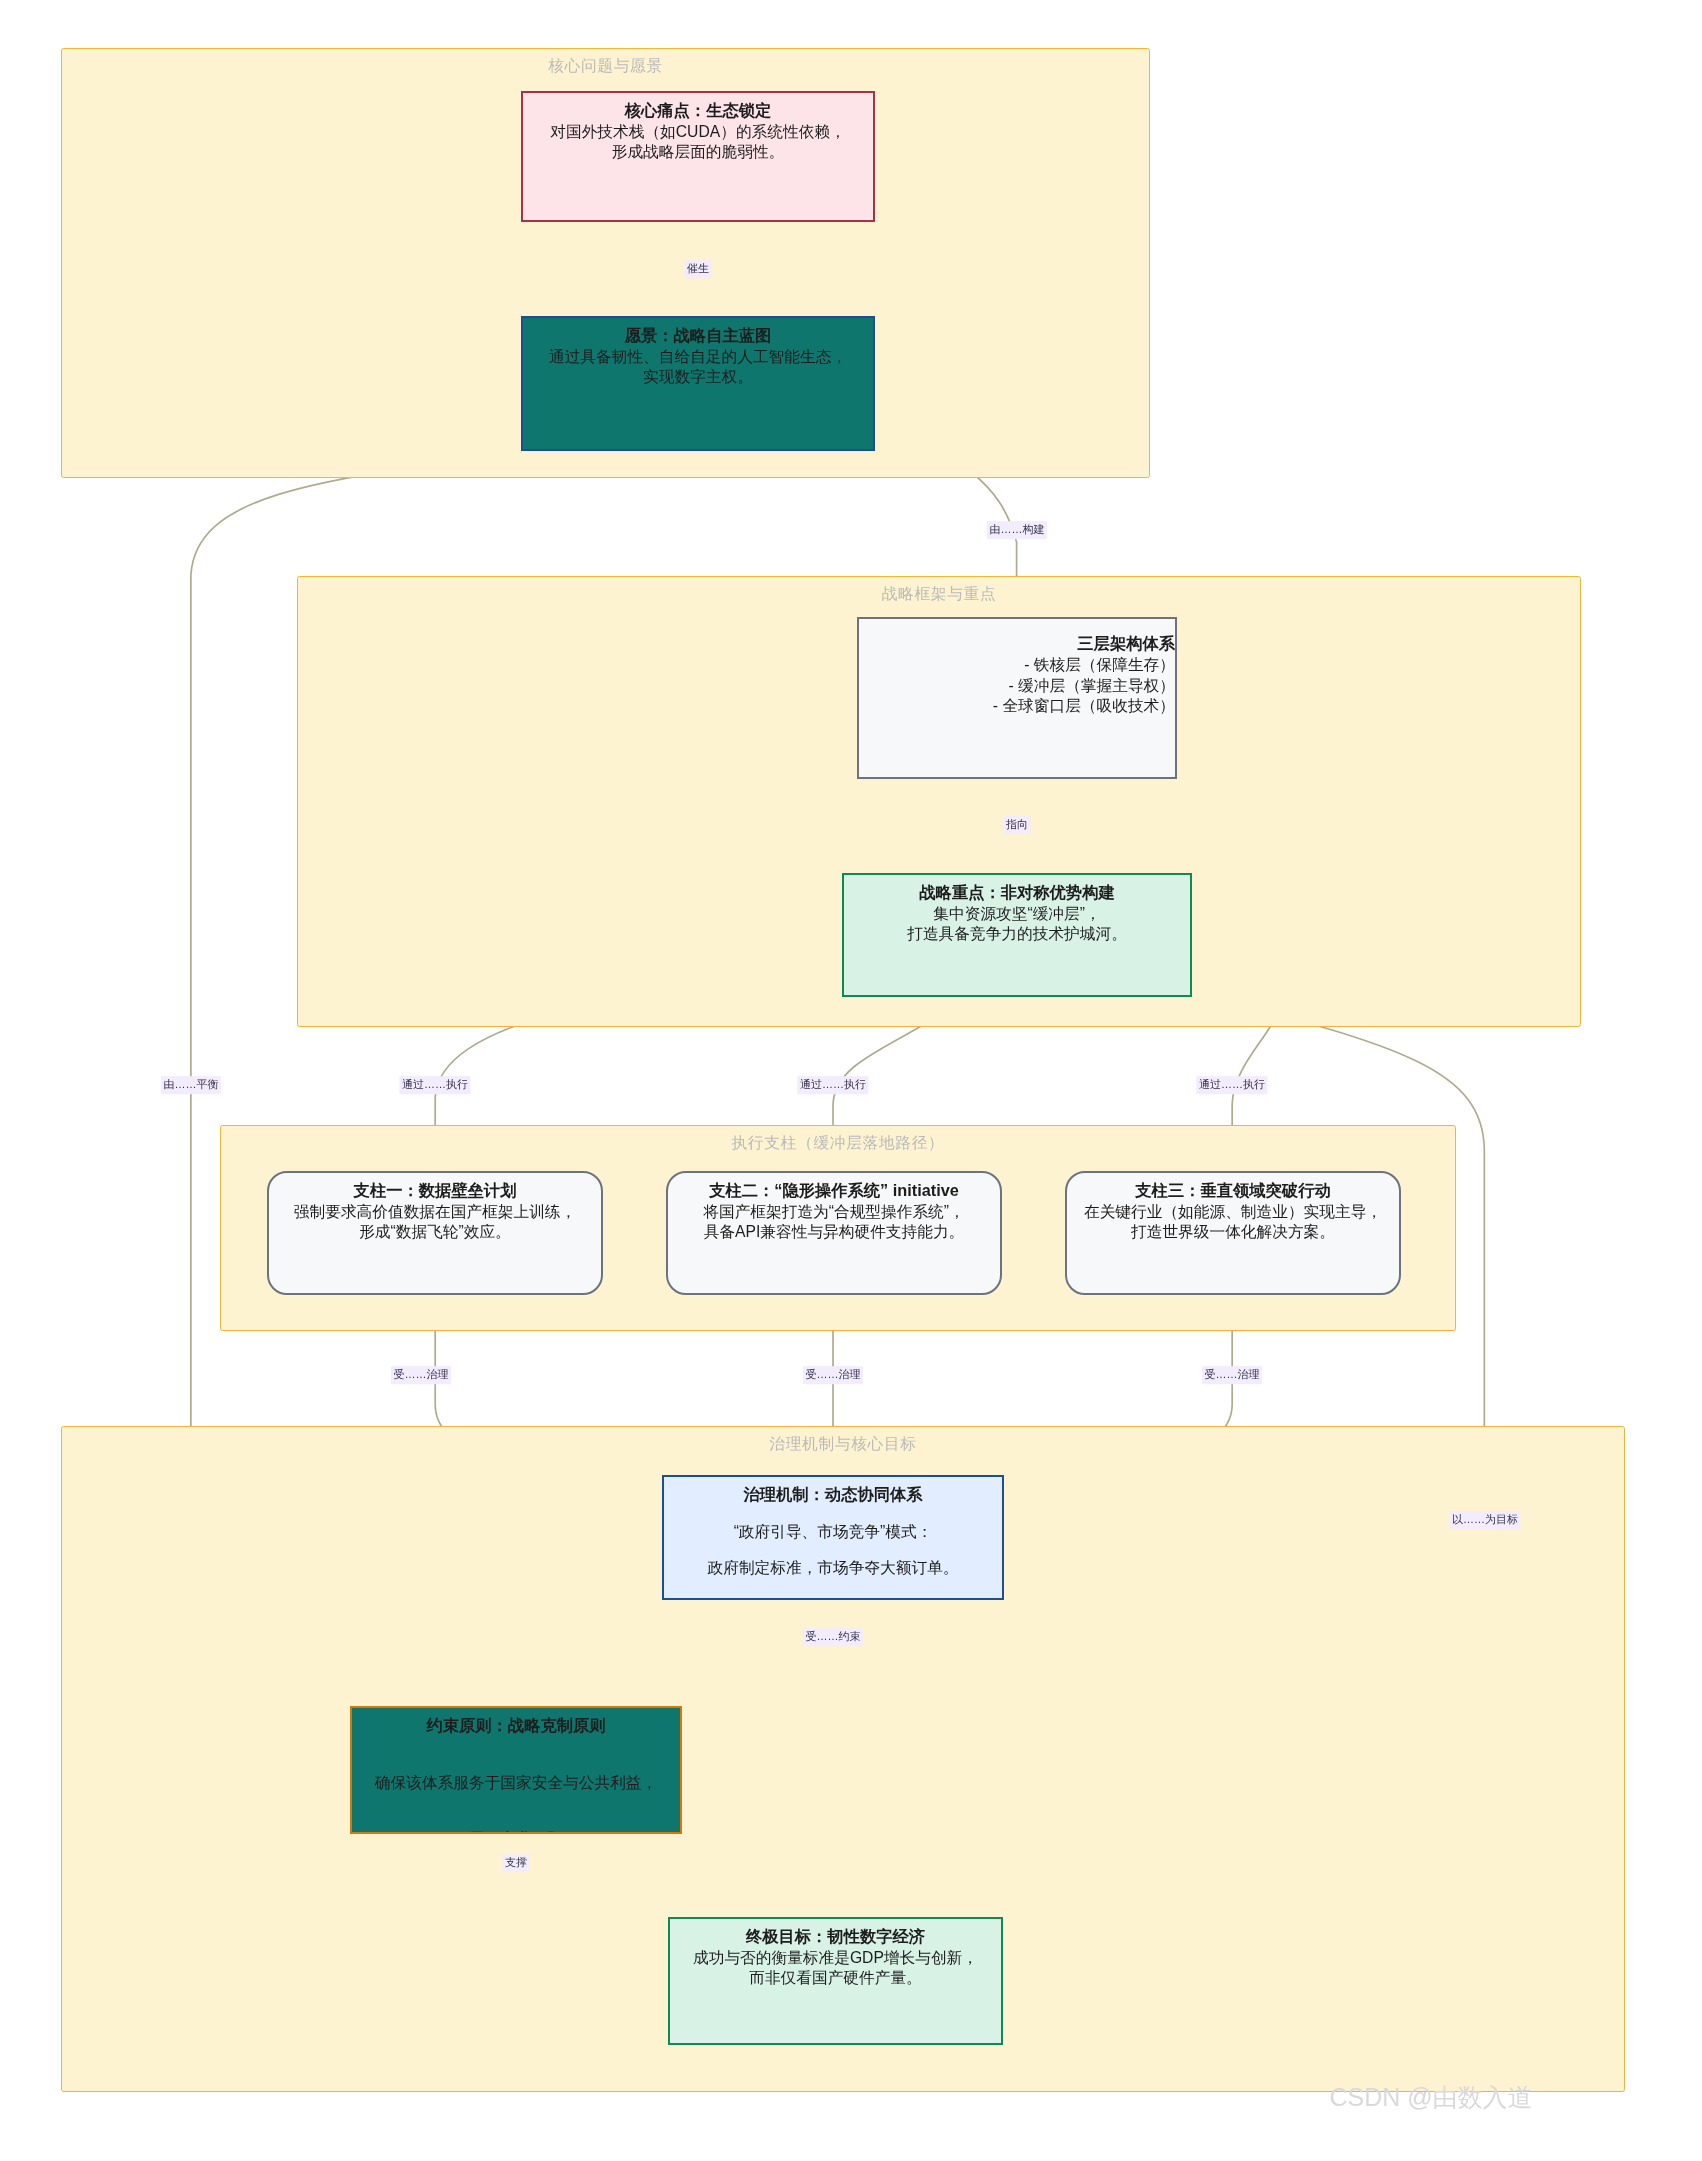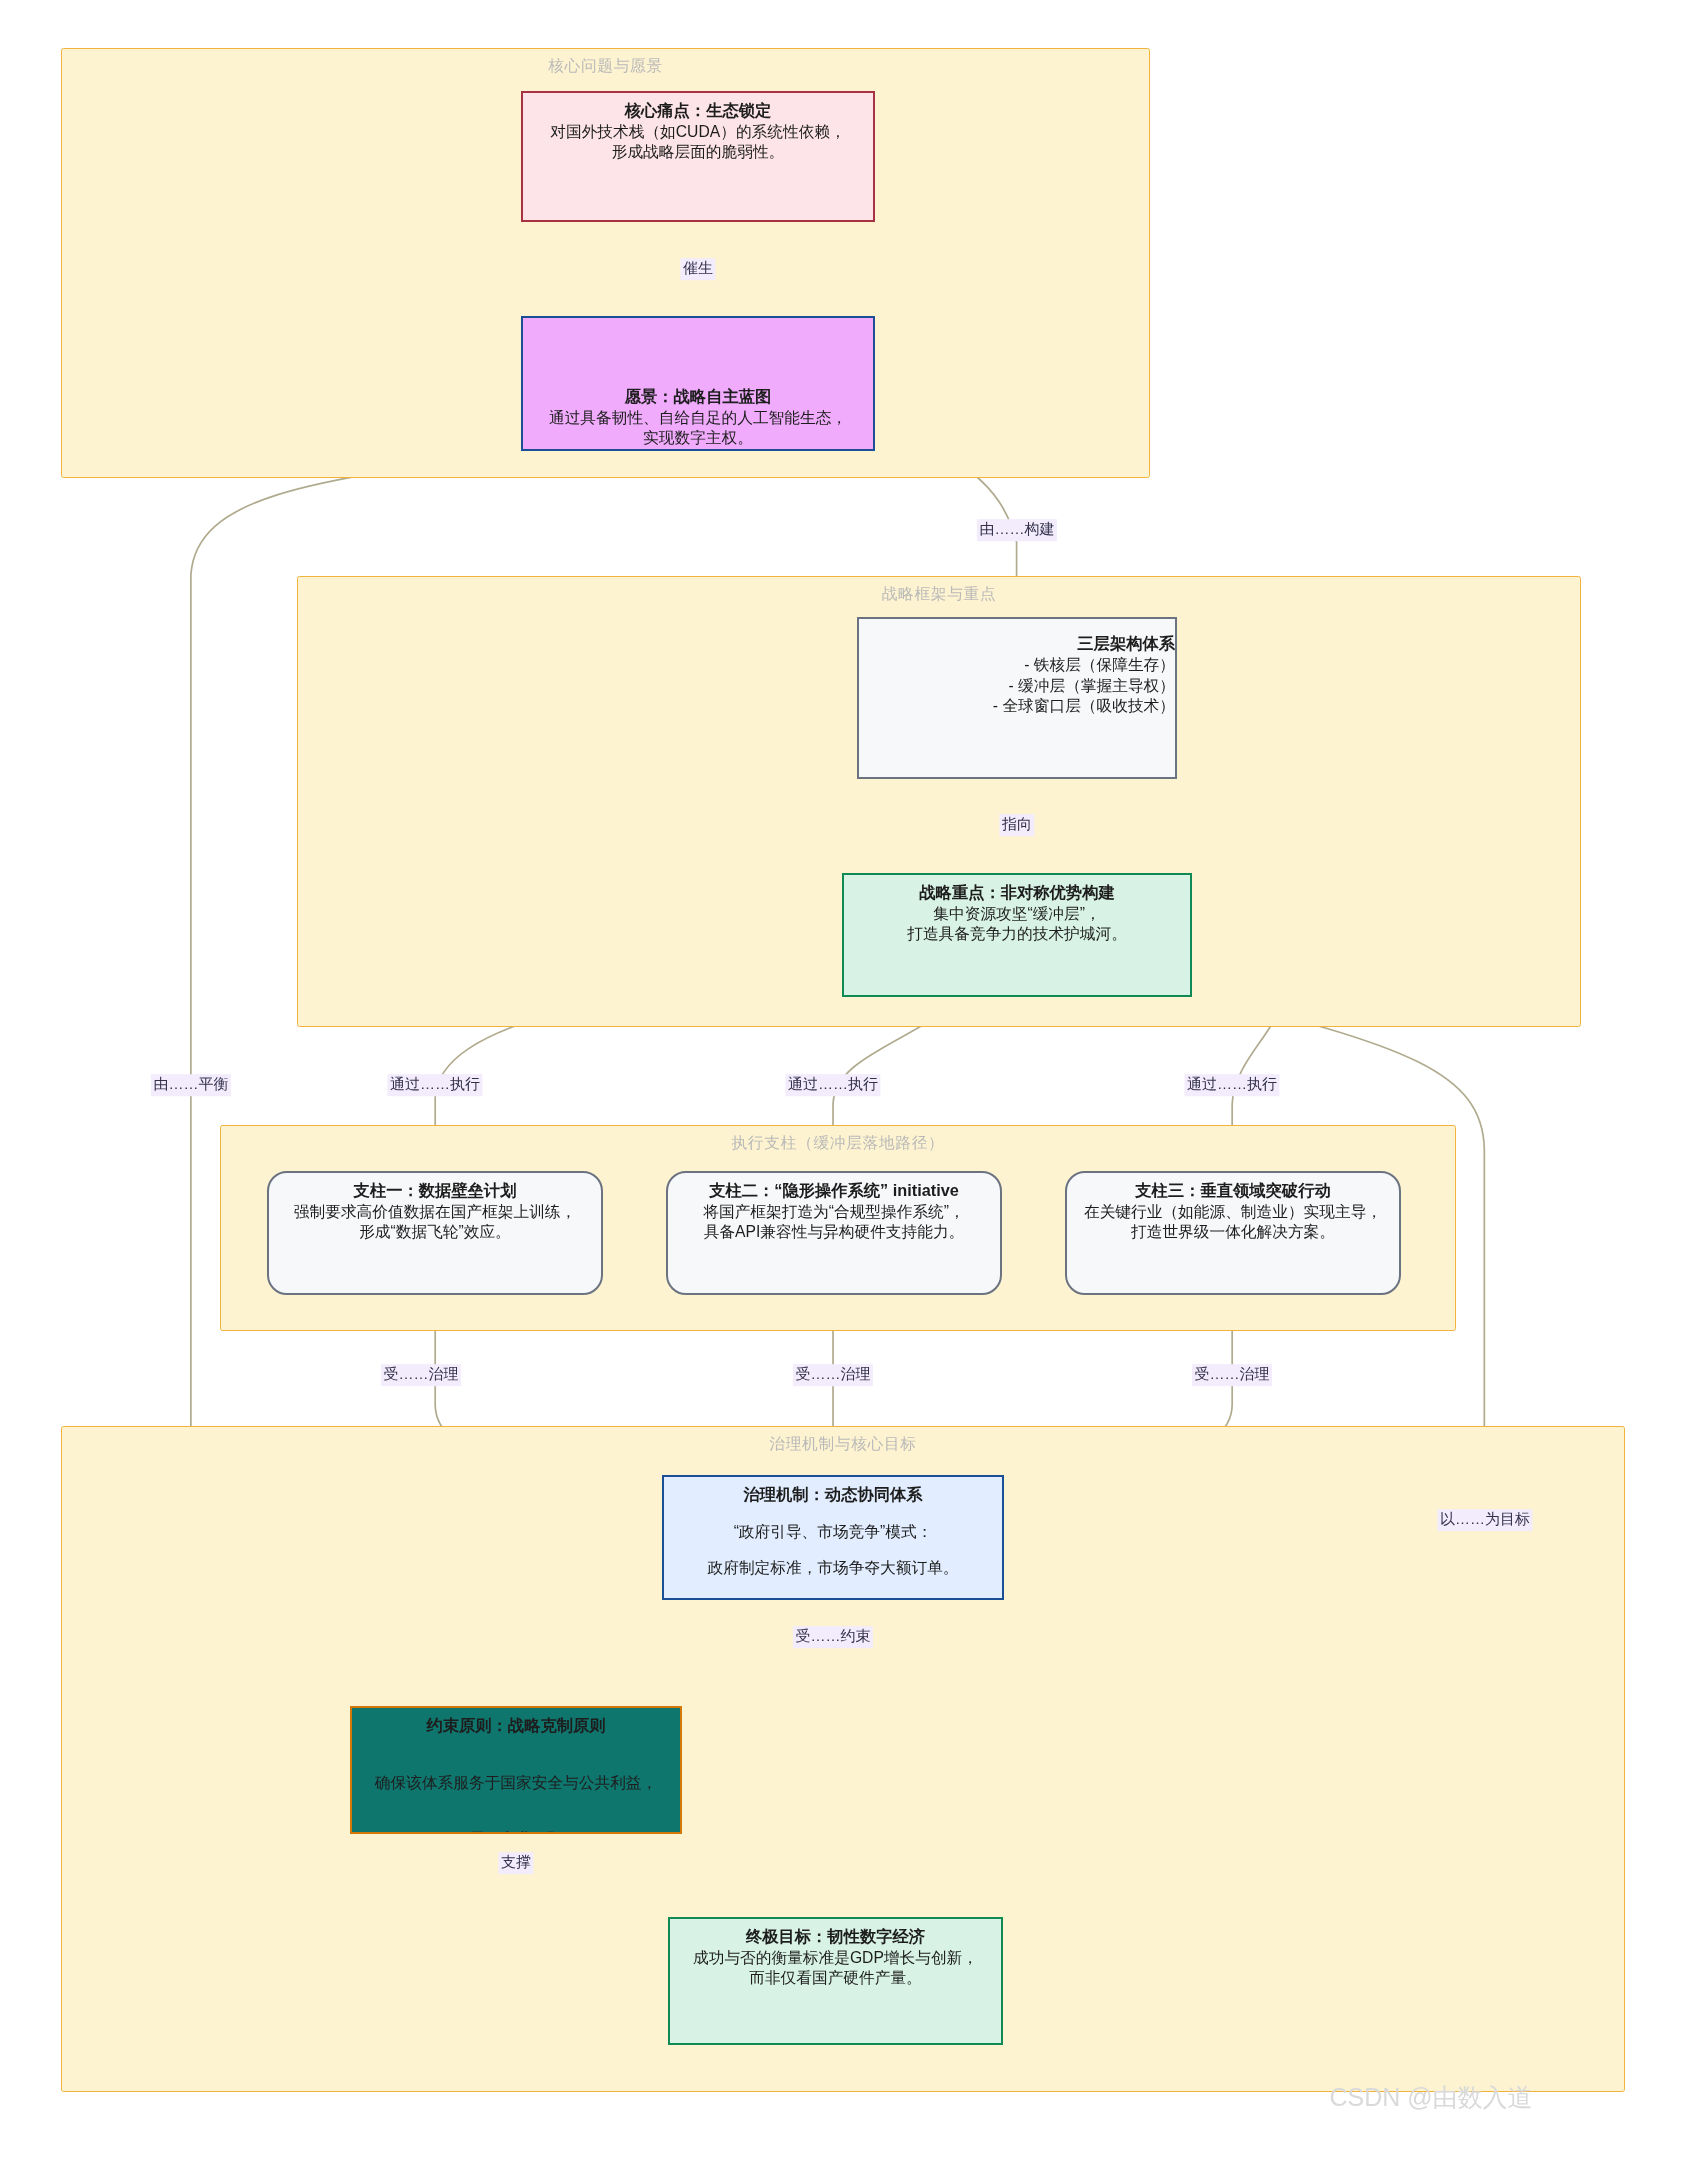--- a/index.html
+++ b/index.html
@@ -64,34 +64,34 @@
     white-space: nowrap;
     text-align: center;
   }
   .node .n-line {
     font-size: 15.7px;
     color: #1d1d1d;
     white-space: nowrap;
     text-align: center;
   }
   .node-pain     { background: #fde4e8; border-color: #a83244; }
-  .node-vision   { background: #f0abfc; border-color: #1a4f95; justify-content: flex-end; }
+  .node-vision   { background: #0f766e; border-color: #1a4f95; }
   .node-arch     { background: #f7f8fa; border-color: #6b7280; align-items: flex-end; }
   .node-focus    { background: #d8f3e6; border-color: #0f8a54; }
   .node-pillar   { background: #f7f8fa; border-color: #6b7280; border-radius: 20px; }
   .node-gov      { background: #e2eeff; border-color: #1a4f95; }
   .node-restrain { background: #0f766e; border-color: #d2790a; gap: 36px; }
   .node-goal     { background: #d8f3e6; border-color: #0f8a54; }
 
   
   .edge-label {
     position: absolute;
     background: #f3ecfd;
     color: #33314a;
-    font-size: 15px;
+    font-size: 11px;
     padding: 1.3px 2.6px;
     white-space: nowrap;
     transform: translate(-50%, -50%);
   }
   
   .watermark {
     position: absolute;
     color: #d9d9d9;
     font-size: 25px;
     white-space: nowrap;

